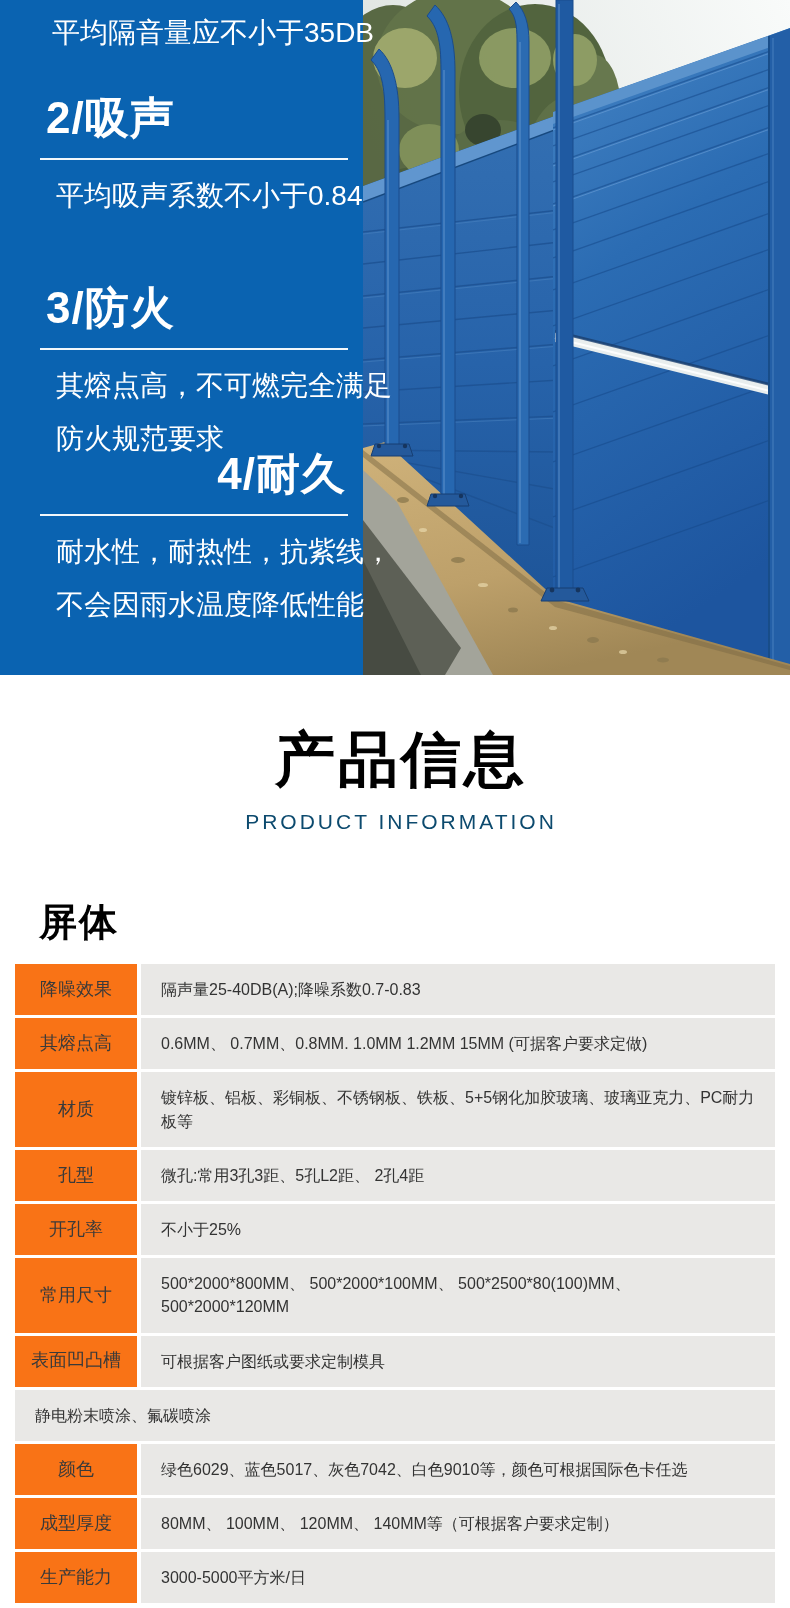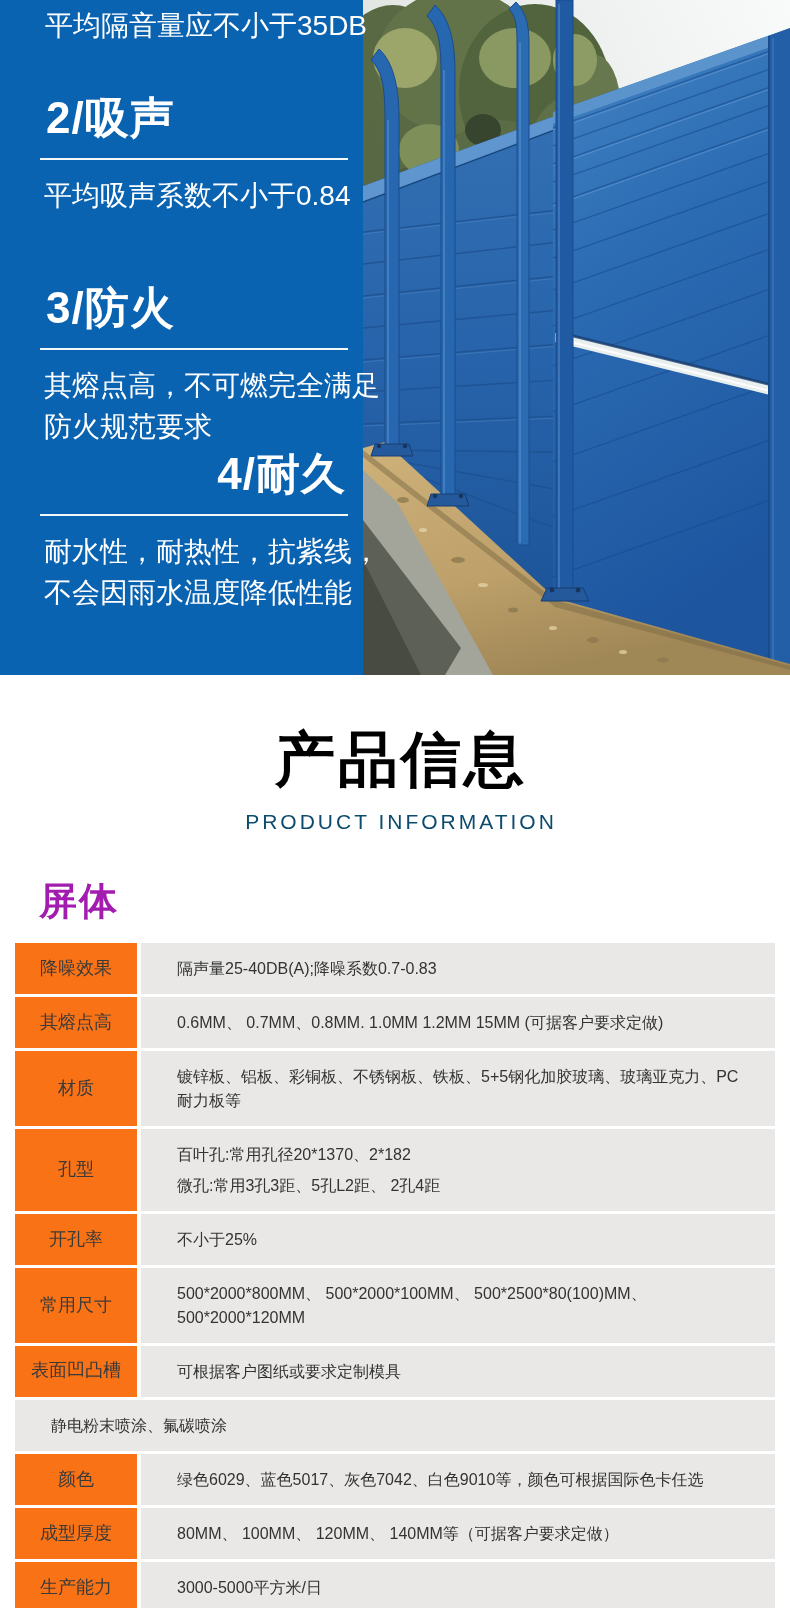--- a/index.html
+++ b/index.html
@@ -2,42 +2,42 @@
 <html lang="zh"><head>
 <meta charset="utf-8">
 <style>
   html,body{margin:0;padding:0;background:#fff;}
   body{width:790px;font-family:"Liberation Sans","DejaVu Sans",sans-serif;color:#333;}
   .page{width:790px;min-height:1608px;background:#fff;overflow:hidden;}
 
   
   .hero{position:relative;width:790px;height:675px;background:#0a63b1;overflow:hidden;}
   .hero-copy{position:absolute;left:40px;top:0;width:320px;color:#fff;z-index:2;}
-  .hero-intro{position:absolute;left:0;top:2px;margin:5px;font-size:28px;line-height:38px;white-space:nowrap;}
+  .hero-intro{position:absolute;left:0;top:2px;margin:12px;font-size:28px;line-height:38px;white-space:nowrap;}
   .feature{position:absolute;left:0;width:312px;}
   .feature.f0{top:86px;}
   .feature.f1{top:276px;}
   .feature.f2{top:442px;text-align:right;}
   .feature h3{margin:6px;font-size:44px;line-height:1.2;font-weight:700;letter-spacing:1px;}
   .feature .rule{height:2px;background:rgba(255,255,255,.95);width:308px;margin:13px 0 17px;}
-  .feature p{margin:4px;font-size:28px;line-height:37px;white-space:nowrap;}
+  .feature p{margin:16px;font-size:28px;line-height:37px;white-space:nowrap;}
   .photo{position:absolute;top:0;right:0;width:427px;height:675px;display:block;}
 
   
   .info-head{text-align:center;padding-top:50px;padding-left:12px;}
   .info-head h1{margin:0;font-size:60px;line-height:1.15;font-weight:700;letter-spacing:3px;color:#000;}
   .info-head .sub{margin-top:16px;font-size:21px;letter-spacing:3px;color:#0c4a6e;font-weight:400;}
 
   
   .spec{padding:0 15px 40px 15px;}
-  .spec h2{margin:42px 0 16px 24px;font-size:38px;font-weight:700;color:#a21caf;letter-spacing:2px;}
+  .spec h2{margin:63px 0 16px 24px;font-size:38px;font-weight:700;color:#000000;letter-spacing:2px;}
   .spec-table{width:760px;}
   .spec-row{display:flex;margin-bottom:3px;min-height:50px;}
   .spec-label{flex:0 0 122px;background:#f97316;margin-right:4px;display:flex;align-items:center;justify-content:center;font-size:18px;color:#3a3a3a;text-align:center;line-height:1.2;}
-  .spec-value{flex:1;background:#e9e8e6;display:flex;flex-direction:column;justify-content:center;padding:10px 36px;font-size:16px;color:#333;}
+  .spec-value{flex:1;background:#e9e8e6;display:flex;flex-direction:column;justify-content:center;padding:10px 20px;font-size:16px;color:#333;}
   .spec-value p{margin:4px 0;line-height:1.45;}
 </style>
 </head>
 <body>
 
 <div class="page">
 
   <section class="hero">
     <div class="hero-copy">
       <p class="hero-intro">平均隔音量应不小于35DB</p>
@@ -246,21 +246,20 @@
         </div>
         <div class="spec-row">
           <div class="spec-label">材质</div>
           <div class="spec-value">
             <p>镀锌板、铝板、彩铜板、不锈钢板、铁板、5+5钢化加胶玻璃、玻璃亚克力、PC耐力板等</p>
           </div>
         </div>
         <div class="spec-row">
           <div class="spec-label">孔型</div>
           <div class="spec-value">
-            <p>百叶孔:常用孔径20*1370、2*182</p>
             <p>微孔:常用3孔3距、5孔L2距、 2孔4距</p>
           </div>
         </div>
         <div class="spec-row">
           <div class="spec-label">开孔率</div>
           <div class="spec-value">
             <p>不小于25%</p>
           </div>
         </div>
         <div class="spec-row">
@@ -282,21 +281,21 @@
         </div>
         <div class="spec-row">
           <div class="spec-label">颜色</div>
           <div class="spec-value">
             <p>绿色6029、蓝色5017、灰色7042、白色9010等，颜色可根据国际色卡任选</p>
           </div>
         </div>
         <div class="spec-row">
           <div class="spec-label">成型厚度</div>
           <div class="spec-value">
-            <p>80MM、 100MM、 120MM、 140MM等（可据客户要求定做）</p>
+            <p>80MM、 100MM、 120MM、 140MM等（可根据客户要求定制）</p>
           </div>
         </div>
         <div class="spec-row">
           <div class="spec-label">生产能力</div>
           <div class="spec-value">
             <p>3000-5000平方米/日</p>
           </div>
         </div>
       </div>
   </section>

